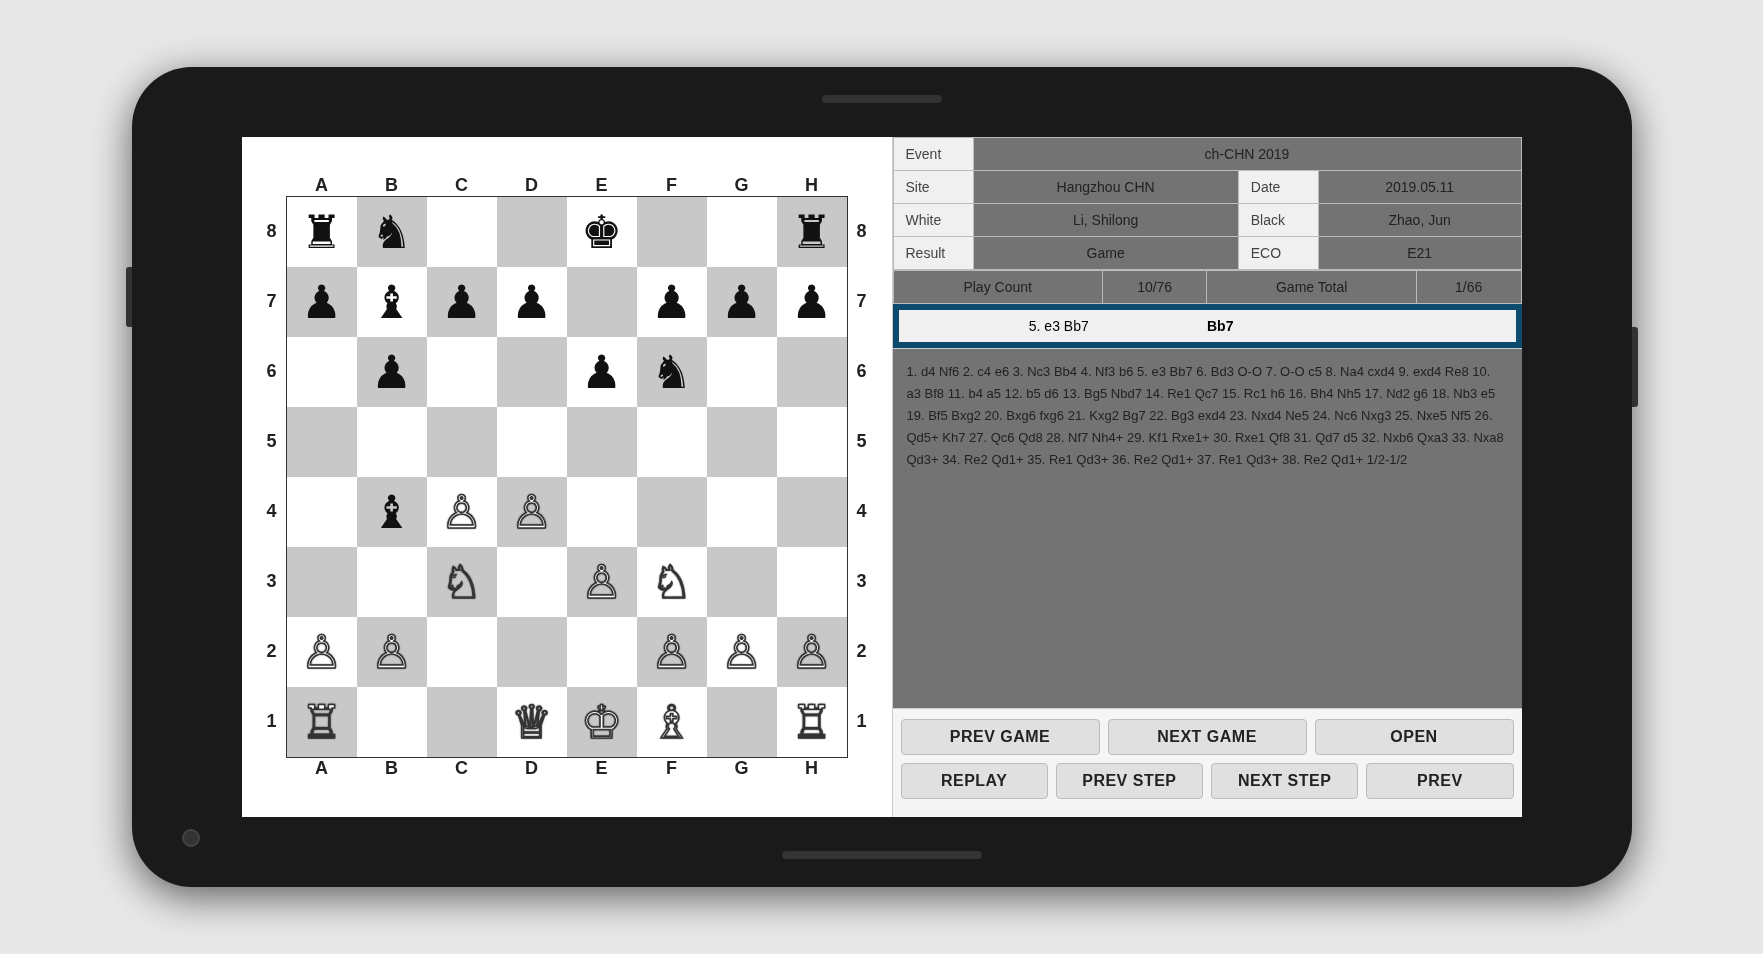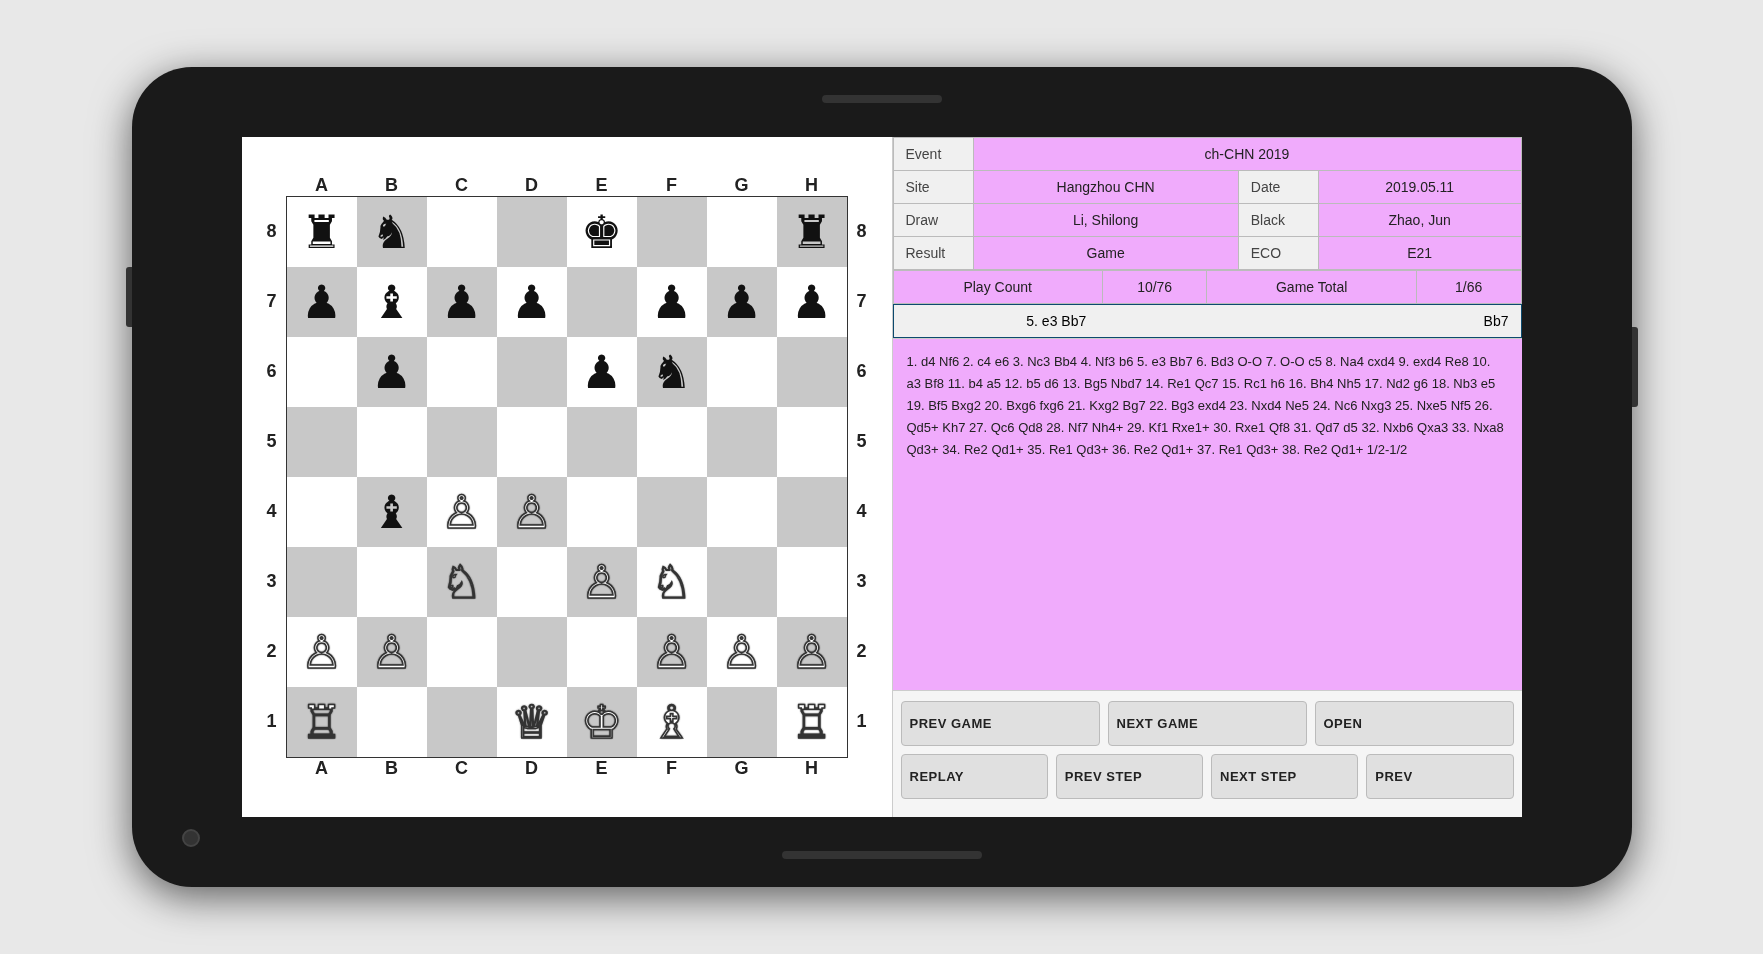--- a/index.html
+++ b/index.html
@@ -81,21 +81,21 @@
       font-size: 46px;
       line-height: 1;
       position: relative;
     }
     .cell.light { background: #fff; }
     .cell.dark { background: #c8c8c8; }
     
     .info-section {
       width: 630px;
       height: 680px;
-      background: #f0abfc;
+      background: #737373;
       display: flex;
       flex-direction: column;
       padding: 0;
       border-left: 1px solid #ccc;
     }
     .info-table {
       width: 100%;
       border-collapse: collapse;
       flex-shrink: 0;
     }
@@ -108,34 +108,35 @@
     }
     .info-table .label-cell {
       background: #f0f0f0;
       font-weight: normal;
       color: #444;
       width: 80px;
       text-align: left;
     }
     .move-highlight {
       background: #f0f0f0;
-      border: 1px solid #0c4a6e;
+      border: 6px solid #0c4a6e;
       padding: 8px 12px;
       text-align: center;
       font-size: 14px;
       display: flex;
       flex-shrink: 0;
     }
     .move-highlight .move-left {
       flex: 1;
       text-align: center;
     }
     .move-highlight .move-right {
       flex: 1;
-      text-align: right;
+      text-align: left;
+      font-weight: bold;
     }
     .moves-text {
       flex: 1;
       overflow-y: auto;
       padding: 12px 14px;
       font-size: 13px;
       line-height: 1.7;
       color: #222;
       border-top: 1px solid #ccc;
       border-bottom: 1px solid #ccc;
@@ -145,29 +146,29 @@
       padding: 10px 8px;
       background: #f5f5f5;
     }
     .btn-row {
       display: flex;
       gap: 8px;
       margin-bottom: 8px;
     }
     .btn {
       flex: 1;
-      padding: 14px 8px;
+      padding: 8px 8px;
       background: #e0e0e0;
       border: 1px solid #bbb;
       border-radius: 4px;
-      font-size: 13px;
+      font-size: 16px;
       font-weight: bold;
       color: #222;
       cursor: pointer;
-      text-align: left;
+      text-align: center;
       letter-spacing: 0.5px;
     }
     
     .phone-button-left {
       position: absolute;
       left: -6px;
       top: 200px;
       width: 6px;
       height: 60px;
       background: #333;
@@ -351,21 +352,21 @@
           <td class="label-cell">Event</td>
           <td colspan="3">ch-CHN 2019</td>
         </tr>
         <tr>
           <td class="label-cell">Site</td>
           <td>Hangzhou CHN</td>
           <td class="label-cell">Date</td>
           <td>2019.05.11</td>
         </tr>
         <tr>
-          <td class="label-cell">Draw</td>
+          <td class="label-cell">White</td>
           <td>Li, Shilong</td>
           <td class="label-cell">Black</td>
           <td>Zhao, Jun</td>
         </tr>
         <tr>
           <td class="label-cell">Result</td>
           <td>Game</td>
           <td class="label-cell">ECO</td>
           <td>E21</td>
         </tr>

